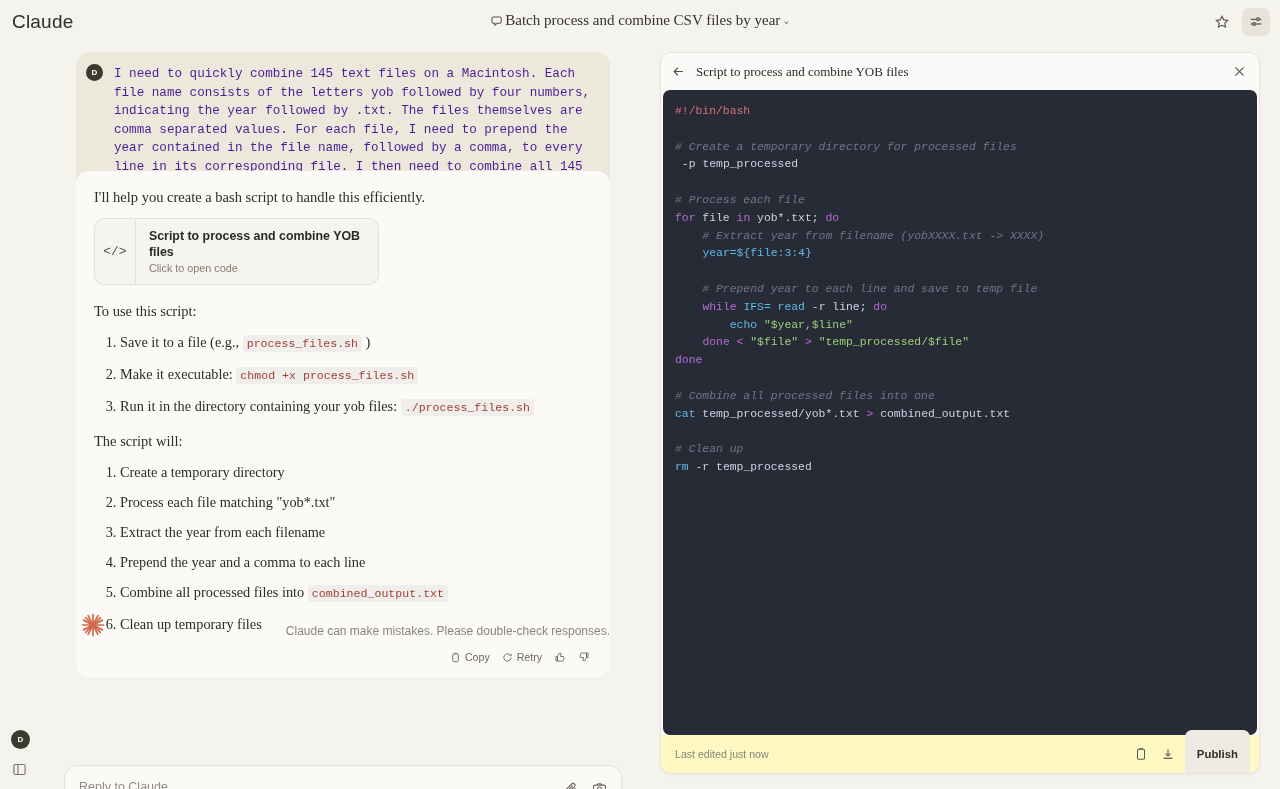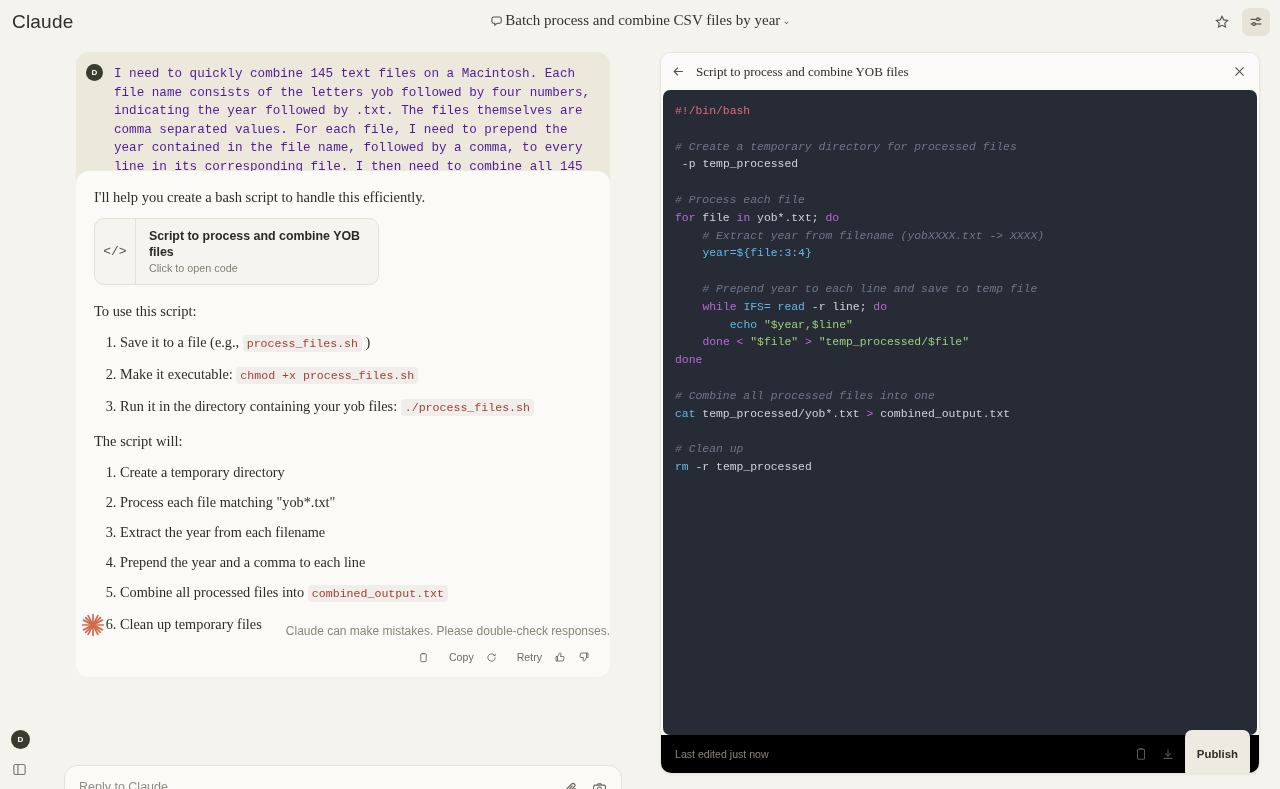--- a/index.html
+++ b/index.html
@@ -100,21 +100,21 @@
     font-size: 11.6px; color: #a23f35;
     background: #f0eeea; border-radius: 4px;
     padding: 2px 4px; white-space: nowrap;
   }
 
   .msg-actions {
     display: flex; align-items: center; justify-content: flex-end;
     gap: 12px; padding: 4px 2px 6px 0;
   }
   .act {
-    display: flex; align-items: center; gap: 20px;
+    display: flex; align-items: center; gap: 4px;
     font-size: 10.6px; color: #6e6a60;
   }
 
   .claude-logo { position: absolute; left: 80px; top: 566px; }
   .disclaimer {
     position: absolute; right: 30px; top: 578px;
     font-size: 12px; color: #8a8579;
   }
 
   
@@ -171,21 +171,21 @@
   .c-key  { color: #b66bd6; }
   .c-fn   { color: #62b8e8; }
   .c-str  { color: #9ccf7d; }
   .c-sheb { color: #e06c80; }
   .c-var  { color: #62b8e8; }
   .c-plain{ color: #ccd3e0; }
 
   .panel-foot {
     position: absolute; left: 0; bottom: 0; width: 600px; height: 38px;
     display: flex; align-items: center; padding: 0 11px 0 14px;
-    background: #000000;
+    background: #fef9c3;
   }
   .foot-text { font-size: 10.6px; color: #8a8579; flex: 1; }
   .foot-icons { display: flex; align-items: center; gap: 13px; color: #5d5950; }
   .publish-btn {
     background: #edeae2; border-radius: 7px;
     padding: 18px 12px; font-size: 11.4px; color: #2e2c27; font-weight: bold;
     margin-left: 10px;
   }
   svg { display: block; }
 </style>

